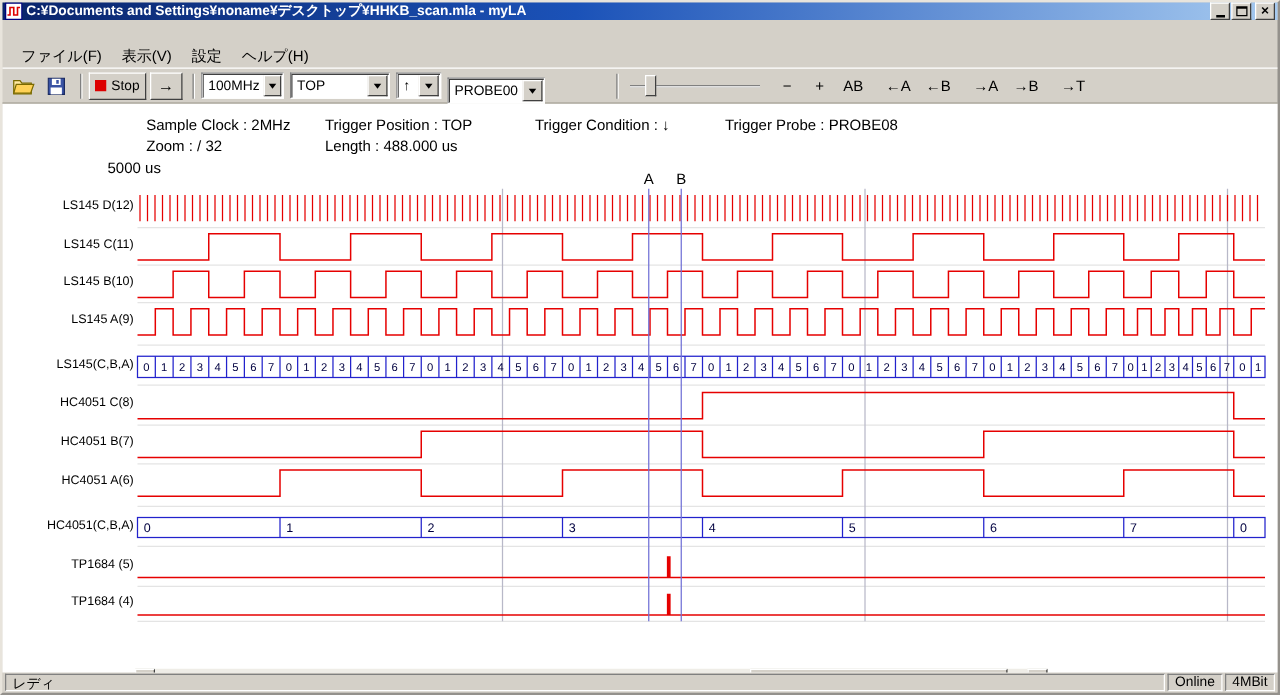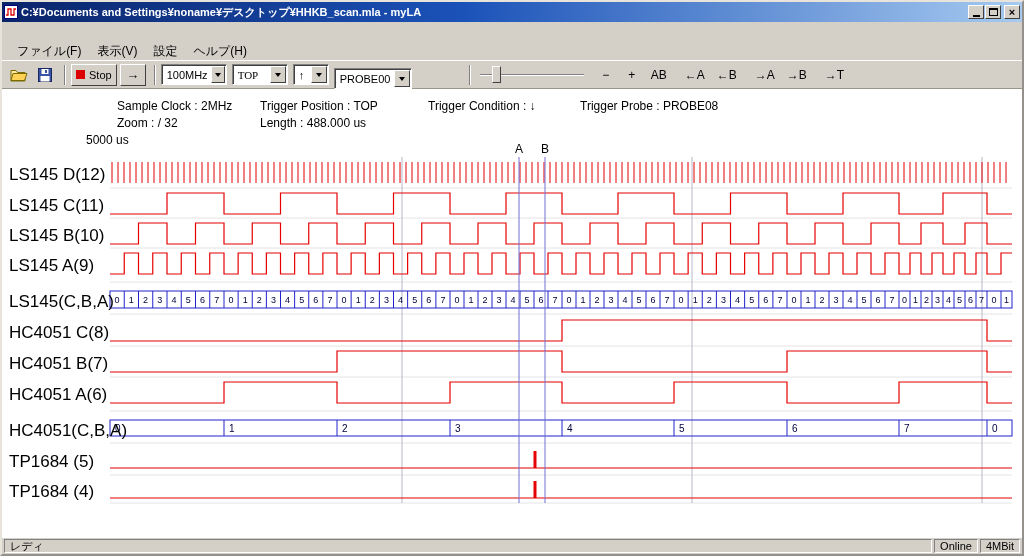--- a/index.html
+++ b/index.html
@@ -2,21 +2,21 @@
 <html><head>
 <meta charset="utf-8">
 <style>
   * { box-sizing: border-box; margin: 0; padding: 0; }
   html,body { width:1024px; height:556px; overflow:hidden; }
   body { font-family:"Liberation Sans", sans-serif; background:#000; position:relative; }
   .window { position:absolute; inset:0; background:#d4d0c8; border:2px outset #e8e4dc;
             display:flex; flex-direction:column; }
 
   
-  .titlebar { height:20px; background:linear-gradient(90deg,#0a246a 0%,#1b52b8 45%,#a6caf0 100%);
+  .titlebar { height:14px; background:linear-gradient(90deg,#0a246a 0%,#1b52b8 45%,#a6caf0 100%);
               display:flex; align-items:center; padding:0 2px; flex:0 0 auto; }
   .app-icon { width:14px; height:14px; margin-right:3px; flex:0 0 auto; }
   .title-text { color:#fff; font-size:11px; font-weight:bold; white-space:nowrap;
                 overflow:hidden; flex:1; line-height:18px; }
   .win-btns { display:flex; gap:1px; }
   .win-btn { width:16px; height:14px; background:#d4d0c8; border:1px solid;
              border-color:#fff #404040 #404040 #fff; display:flex; align-items:center;
              justify-content:center; cursor:default; }
   .win-btn.close { margin-left:2px; font-size:11px; font-weight:bold; line-height:10px; }
   .glyph-min { width:7px; height:2px; background:#000; margin-top:7px; }
@@ -41,37 +41,37 @@
   .tb-run { width:26px; font-size:13px; }
   .dd { height:21px; background:#fff; border:1px solid; border-color:#808080 #fff #fff #808080;
         box-shadow:inset 1px 1px 0 #404040; display:flex; align-items:center;
         font-size:11px; margin-right:5px; padding-left:5px; }
   .dd-text { flex:1; white-space:nowrap; }
   .dd-arrow { width:16px; height:17px; background:#d4d0c8; border:1px solid;
               border-color:#fff #404040 #404040 #fff; margin:0 1px 0 3px; display:flex;
               align-items:center; justify-content:center; }
   .dd-arrow i { width:0; height:0; border-left:3px solid transparent;
                 border-right:3px solid transparent; border-top:4px solid #000; }
-  .dd-clock { width:66px; } .dd-pos { width:56px;font-family:Liberation Serif, serif; } .dd-edge { width:36px; } .dd-probe { width:78px;margin-top:8px; }
+  .dd-clock { width:66px; } .dd-pos { width:80px; } .dd-edge { width:36px; } .dd-probe { width:78px;margin-top:8px; }
   .slider { width:108px; height:22px; position:relative; margin:0 8px 0 2px; }
   .slider-track { position:absolute; left:2px; right:2px; top:10px; height:2px;
                   background:#808080; border-bottom:1px solid #fff; }
   .slider-thumb { position:absolute; left:14px; top:2px; width:9px; height:17px;
                   background:#d4d0c8; border:1px solid; border-color:#fff #404040 #404040 #fff; }
   .tb-flat { height:22px; min-width:24px; background:transparent; border:1px solid transparent;
              font-size:12px; padding:0 4px; margin-right:2px; font-family:inherit; }
   .tb-flat.g { margin-left:6px; }
 
   
   #main { flex:1; position:relative; background:#ffffff; overflow:hidden; }
   .info-text { position:absolute; font-size:12px; color:#000; white-space:nowrap; }
   #wave-svg { position:absolute; left:0; top:0; }
   #wave-svg text { font-family:"Liberation Sans", sans-serif; }
-  .ch-label { position:absolute; left:7px; width:98px; font-size:17px; color:#000;
-              white-space:nowrap; }
+  .ch-label { position:absolute; left:7px; width:98px; font-size:10px; color:#000;
+              white-space:nowrap;text-align:right; }
 
   
   .hscroll { position:absolute; left:106px; top:452px; width:730px; height:17px;
              background:#efede7; display:flex; }
   .sb-btn { width:16px; height:17px; background:#d4d0c8; border:1px solid;
             border-color:#fff #404040 #404040 #fff; display:flex; align-items:center;
             justify-content:center; flex:0 0 auto; }
   .sb-tri-l { width:0; height:0; border-top:4px solid transparent; border-bottom:4px solid transparent;
               border-right:5px solid #000; }
   .sb-tri-r { width:0; height:0; border-top:4px solid transparent; border-bottom:4px solid transparent;

